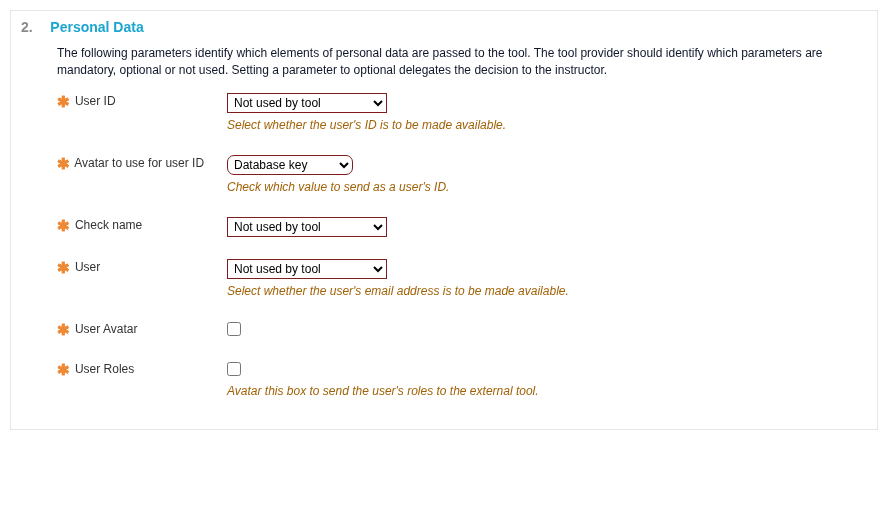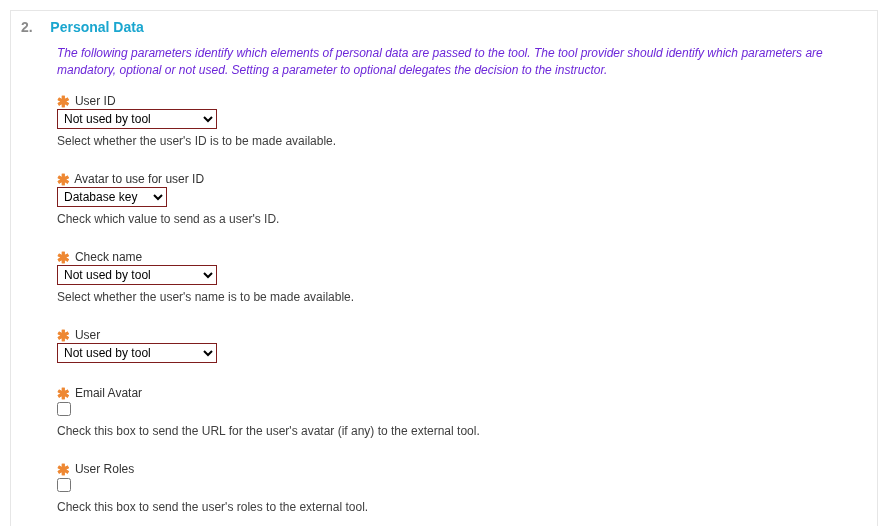--- a/index.html
+++ b/index.html
@@ -32,30 +32,28 @@
     .section-title {
       display: inline-block;
       color: #1aa6cf;
       font-size: 14px;
       font-weight: bold;
     }
     .section-body {
       padding: 6px 20px 0 46px;
     }
     .sec-desc {
-      font-style: italic;
-      color: #6d28d9;
+      color: #0f172a;
       line-height: 1.4;
       margin-bottom: 14px;
     }
     .field-row {
       display: flex;
       align-items: flex-start;
       margin-bottom: 22px;
-      flex-direction: column;
     }
     .lbl-col {
       width: 170px;
       flex-shrink: 0;
       padding-top: 1px;
     }
     .req {
       display: inline-block;
       color: #ee8833;
       font-size: 15px;
@@ -69,29 +67,30 @@
     .ctrl-col { flex-grow: 1; }
     select {
       font-family: Arial, Helvetica, sans-serif;
       font-size: 12px;
       border: 1px solid #7f1d1d;
       background: #fff;
       height: 20px;
       padding: 1px 2px;
     }
     select.wide { width: 160px; }
-    select.narrow { width: 110px; }
+    select.narrow { width: 126px; border-radius: 7px; }
     input[type="checkbox"] {
       width: 14px;
       height: 14px;
       margin-top: 1px;
       accent-color: #555;
     }
     .hint {
-      color: #404040;
+      font-style: italic;
+      color: #a16207;
       margin-top: 4px;
       line-height: 1.35;
     }
   </style>
 </head>
 <body>
 
 <div class="section">
   <div class="section-hdr">
     <span class="section-num">2.</span>
@@ -129,52 +128,51 @@
 
     <div class="field-row">
       <div class="lbl-col">
         <span class="req">✱</span>
         <span class="fld-label">Check name</span>
       </div>
       <div class="ctrl-col">
         <select class="wide">
           <option>Not used by tool</option>
         </select>
-        <div class="hint">Select whether the user's name is to be made available.</div>
       </div>
     </div>
 
     <div class="field-row">
       <div class="lbl-col">
         <span class="req">✱</span>
         <span class="fld-label">User</span>
       </div>
       <div class="ctrl-col">
         <select class="wide">
           <option>Not used by tool</option>
         </select>
+        <div class="hint">Select whether the user's email address is to be made available.</div>
       </div>
     </div>
 
     <div class="field-row">
       <div class="lbl-col">
         <span class="req">✱</span>
-        <span class="fld-label">Email Avatar</span>
+        <span class="fld-label">User Avatar</span>
       </div>
       <div class="ctrl-col">
         <input type="checkbox" style="">
-        <div class="hint">Check this box to send the URL for the user's avatar (if any) to the external tool.</div>
       </div>
     </div>
 
     <div class="field-row" style="margin-bottom:10px;">
       <div class="lbl-col">
         <span class="req">✱</span>
         <span class="fld-label">User Roles</span>
       </div>
       <div class="ctrl-col">
         <input type="checkbox" style="">
-        <div class="hint">Check this box to send the user's roles to the external tool.</div>
+        <div class="hint">Avatar this box to send the user's roles to the external tool.</div>
       </div>
     </div>
 
   </div>
 </div>
 
 </body></html>

